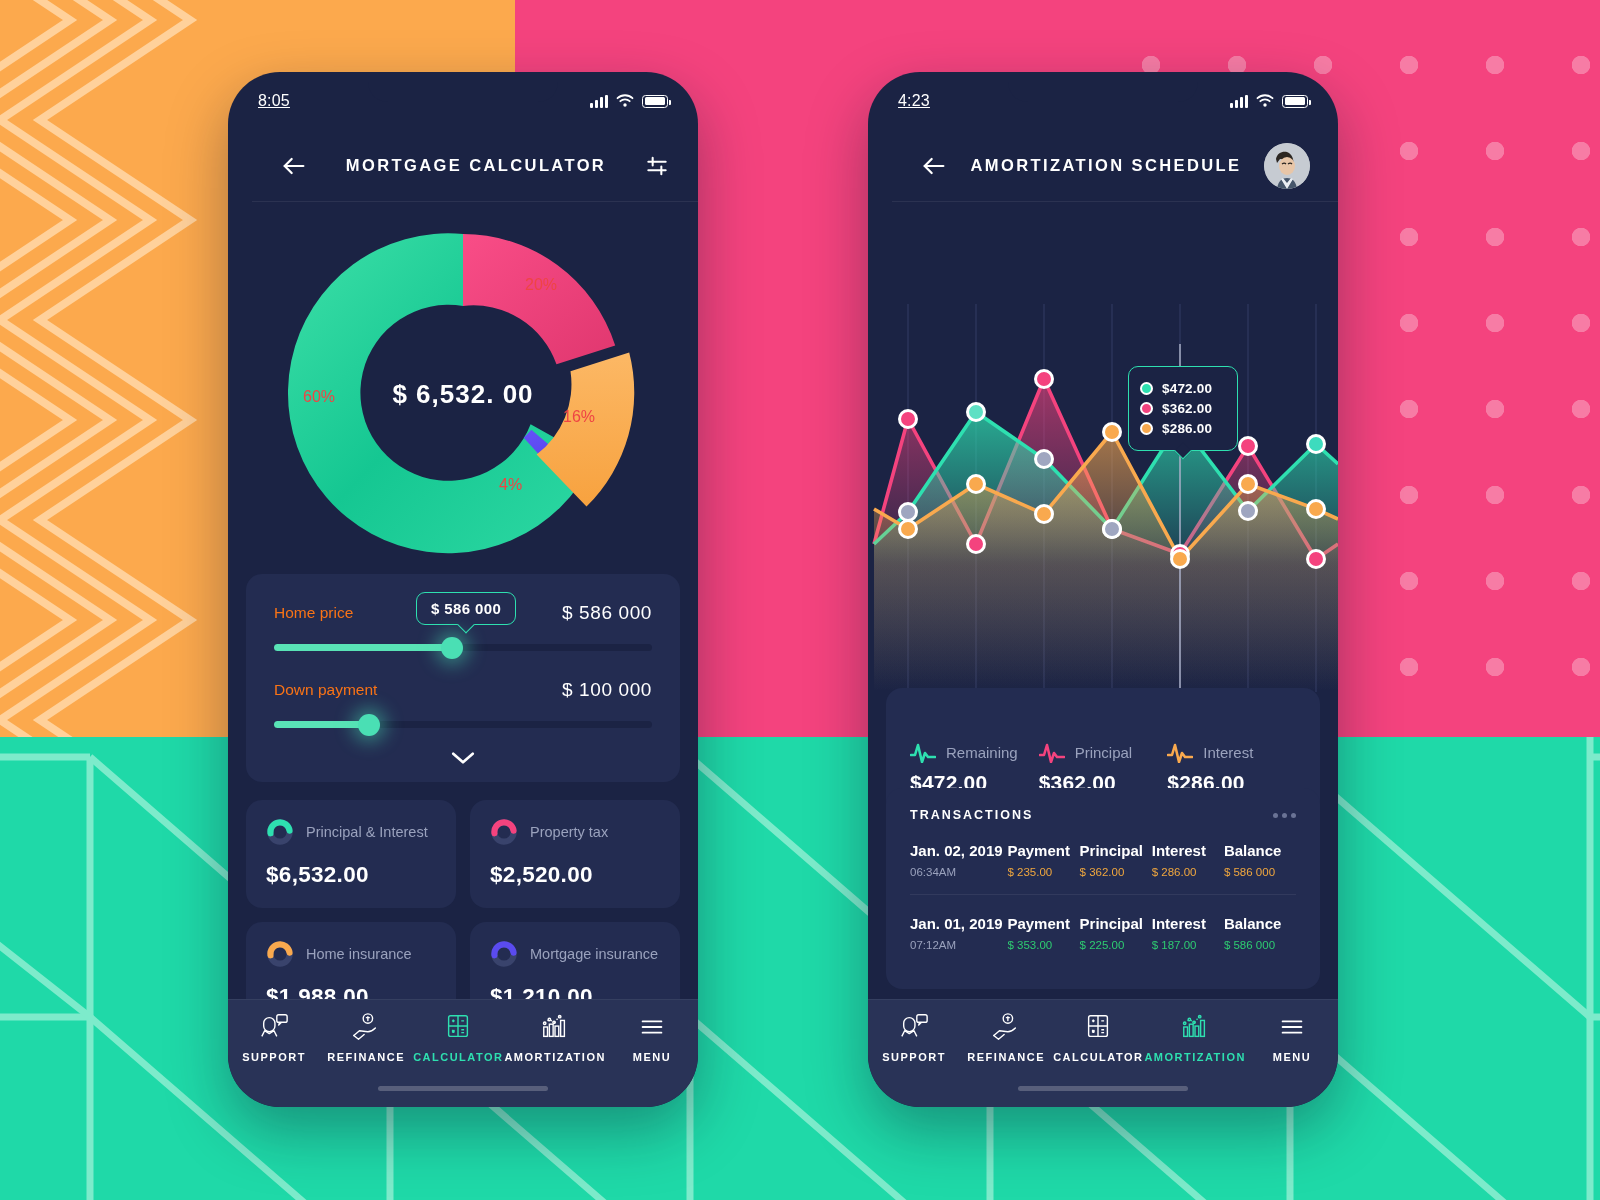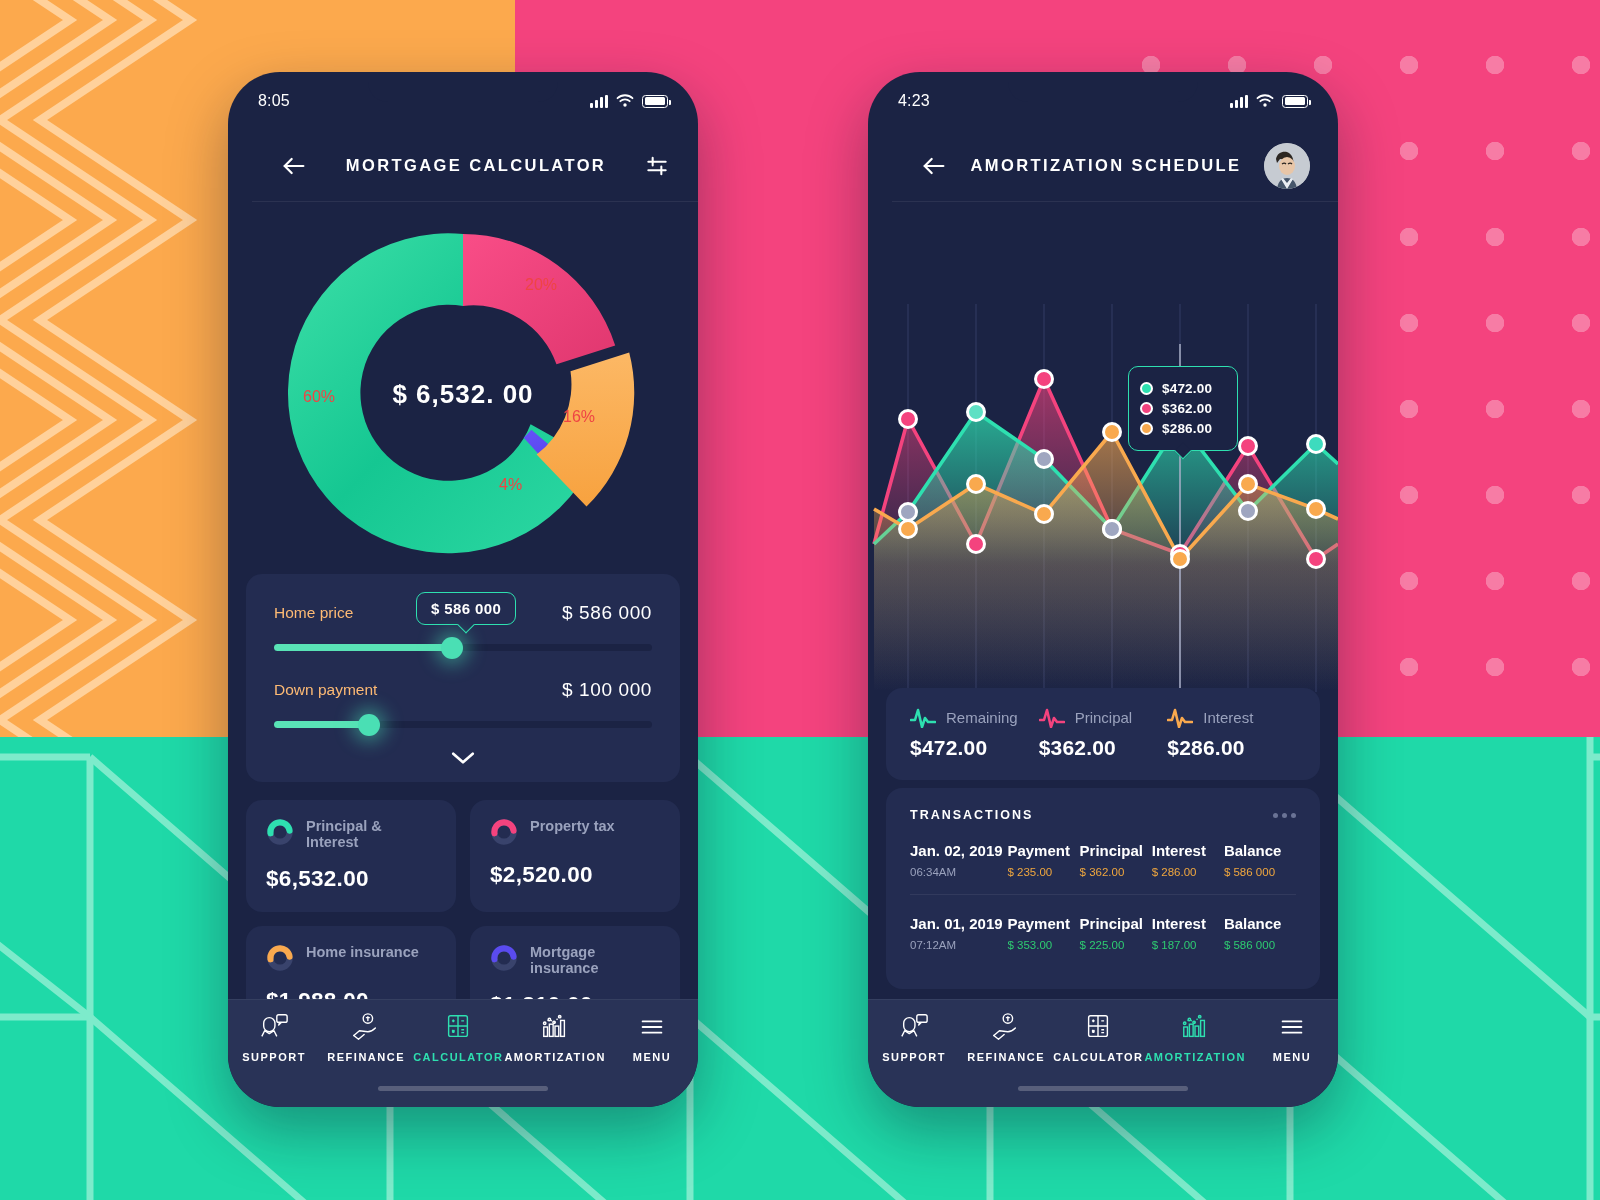--- a/index.html
+++ b/index.html
@@ -54,21 +54,21 @@
 
   .notch {
     position:absolute; left:50%; transform:translateX(-50%);
     top:0; width:190px; height:30px;
     background:#1B2344; border-radius:0 0 20px 20px; z-index:5;
   }
 
   .statusbar {
     position:absolute; top:0; left:0; right:0; height:58px;
     display:flex; align-items:center; justify-content:space-between;
-    padding:0 30px; color:#fff; z-index:6;
+    padding:0 30px; color:#fff; z-index:6;text-decoration:underline;
   }
   .status-time { font-size:16px; letter-spacing:.2px; }
   .status-icons { display:flex; align-items:center; gap:8px; }
   .sig { display:flex; align-items:flex-end; gap:2px; height:13px; }
   .sig i { width:3px; background:#fff; border-radius:1px; display:block; }
   .sig i:nth-child(1){height:5px} .sig i:nth-child(2){height:8px}
   .sig i:nth-child(3){height:11px} .sig i:nth-child(4){height:13px}
   .batt { width:26px; height:13px; border:1.6px solid #fff; border-radius:3.5px; position:relative; }
   .batt::after{content:""; position:absolute; right:-4px; top:4px; width:2px;height:5px;background:#fff;border-radius:0 1px 1px 0;}
   .batt i { position:absolute; inset:1.6px; background:#fff; border-radius:1.5px; display:block; }
@@ -112,21 +112,21 @@
   .pct-60 { left:16px;  top:170px; }
 
   .card {
     background:#232C51; border-radius:16px;
   }
   .sliders {
     position:absolute; left:18px; right:18px; top:502px;
     padding:22px 28px 12px;
   }
   .srow { display:flex; align-items:center; justify-content:space-between; position:relative; height:34px; }
-  .slabel { color:#fdba74; font-size:15.5px; }
+  .slabel { color:#f97316; font-size:15.5px; }
   .sval { color:#fff; font-size:19px; letter-spacing:.6px; }
   .bubble {
     position:absolute; left:142px; top:-4px;
     background:#232C51; border:1.5px solid #2EE0B0; border-radius:9px;
     color:#fff; font-size:15px; font-weight:700; padding:7px 14px; letter-spacing:.4px;
   }
   .bubble::after{
     content:""; position:absolute; left:50%; bottom:-7px; transform:translateX(-50%) rotate(45deg);
     width:11px;height:11px;background:#232C51;border-right:1.5px solid #2EE0B0;border-bottom:1.5px solid #2EE0B0;
   }
@@ -137,21 +137,21 @@
   .knob {
     position:absolute; top:50%; width:22px;height:22px;border-radius:50%;
     background:#4ADFB4; transform:translate(-50%,-50%);
     box-shadow:0 0 18px 6px rgba(74,223,180,.45);
   }
   .chev-down { display:flex; justify-content:center; padding-bottom:4px; }
   .chev-down svg { width:26px;height:16px;color:#fff; }
 
   .stats { position:absolute; left:18px; right:18px; top:728px; display:grid; grid-template-columns:1fr 1fr; gap:14px; }
   .stat { padding:18px 20px 20px; }
-  .stat-top { display:flex; align-items:flex-start; gap:12px;font-weight:bold; }
+  .stat-top { display:flex; align-items:center; gap:12px; }
   .ring { width:28px;height:28px;flex:0 0 auto; }
   .stat-label { color:#9aa2bd; font-size:14.5px; }
   .stat-value { color:#fff; font-size:22.5px; font-weight:700; margin-top:16px; letter-spacing:.3px; }
 
   
   .tabbar {
     position:absolute; left:0; right:0; bottom:0; height:108px;
     background:#293357; display:flex; align-items:flex-start; padding-top:12px;
     border-top:1px solid rgba(255,255,255,.06);
   }
@@ -183,21 +183,21 @@
   .tt-row { display:flex; align-items:center; gap:9px; margin:5px 0; }
   .tt-dot { width:13px;height:13px;border-radius:50%;border:2px solid #fff; flex:0 0 auto;}
   .tt-val { color:#fff; font-size:13.5px; font-weight:700; letter-spacing:.2px; }
   .tooltip::after{
     content:""; position:absolute; left:50%; bottom:-7px; transform:translateX(-50%) rotate(45deg);
     width:11px;height:11px;background:#1B2344;border-right:1.5px solid #2EE0B0;border-bottom:1.5px solid #2EE0B0;
   }
 
   .metrics { position:absolute; left:18px; right:18px; top:616px; padding:18px 24px 20px; }
   .mrow { display:flex; }
-  .metric { flex:1; }
+  .metric { flex:1;margin-top:35px; }
   .m-top { display:flex; align-items:center; gap:10px; }
   .m-top svg { width:26px;height:22px; }
   .m-label { color:#9aa2bd; font-size:15px; }
   .m-value { color:#fff; font-size:21px; font-weight:700; margin-top:8px; letter-spacing:.2px; }
 
   .trans { position:absolute; left:18px; right:18px; top:716px; bottom:118px; padding:20px 24px 0; overflow:hidden; }
   .trans-head { display:flex; align-items:center; justify-content:space-between; }
   .trans-title { color:#fff; font-size:12.5px; font-weight:700; letter-spacing:2px; }
   .dots3 { display:flex; gap:4px; }
   .dots3 i { width:5px;height:5px;border-radius:50%;background:#6a7395;display:block; }

